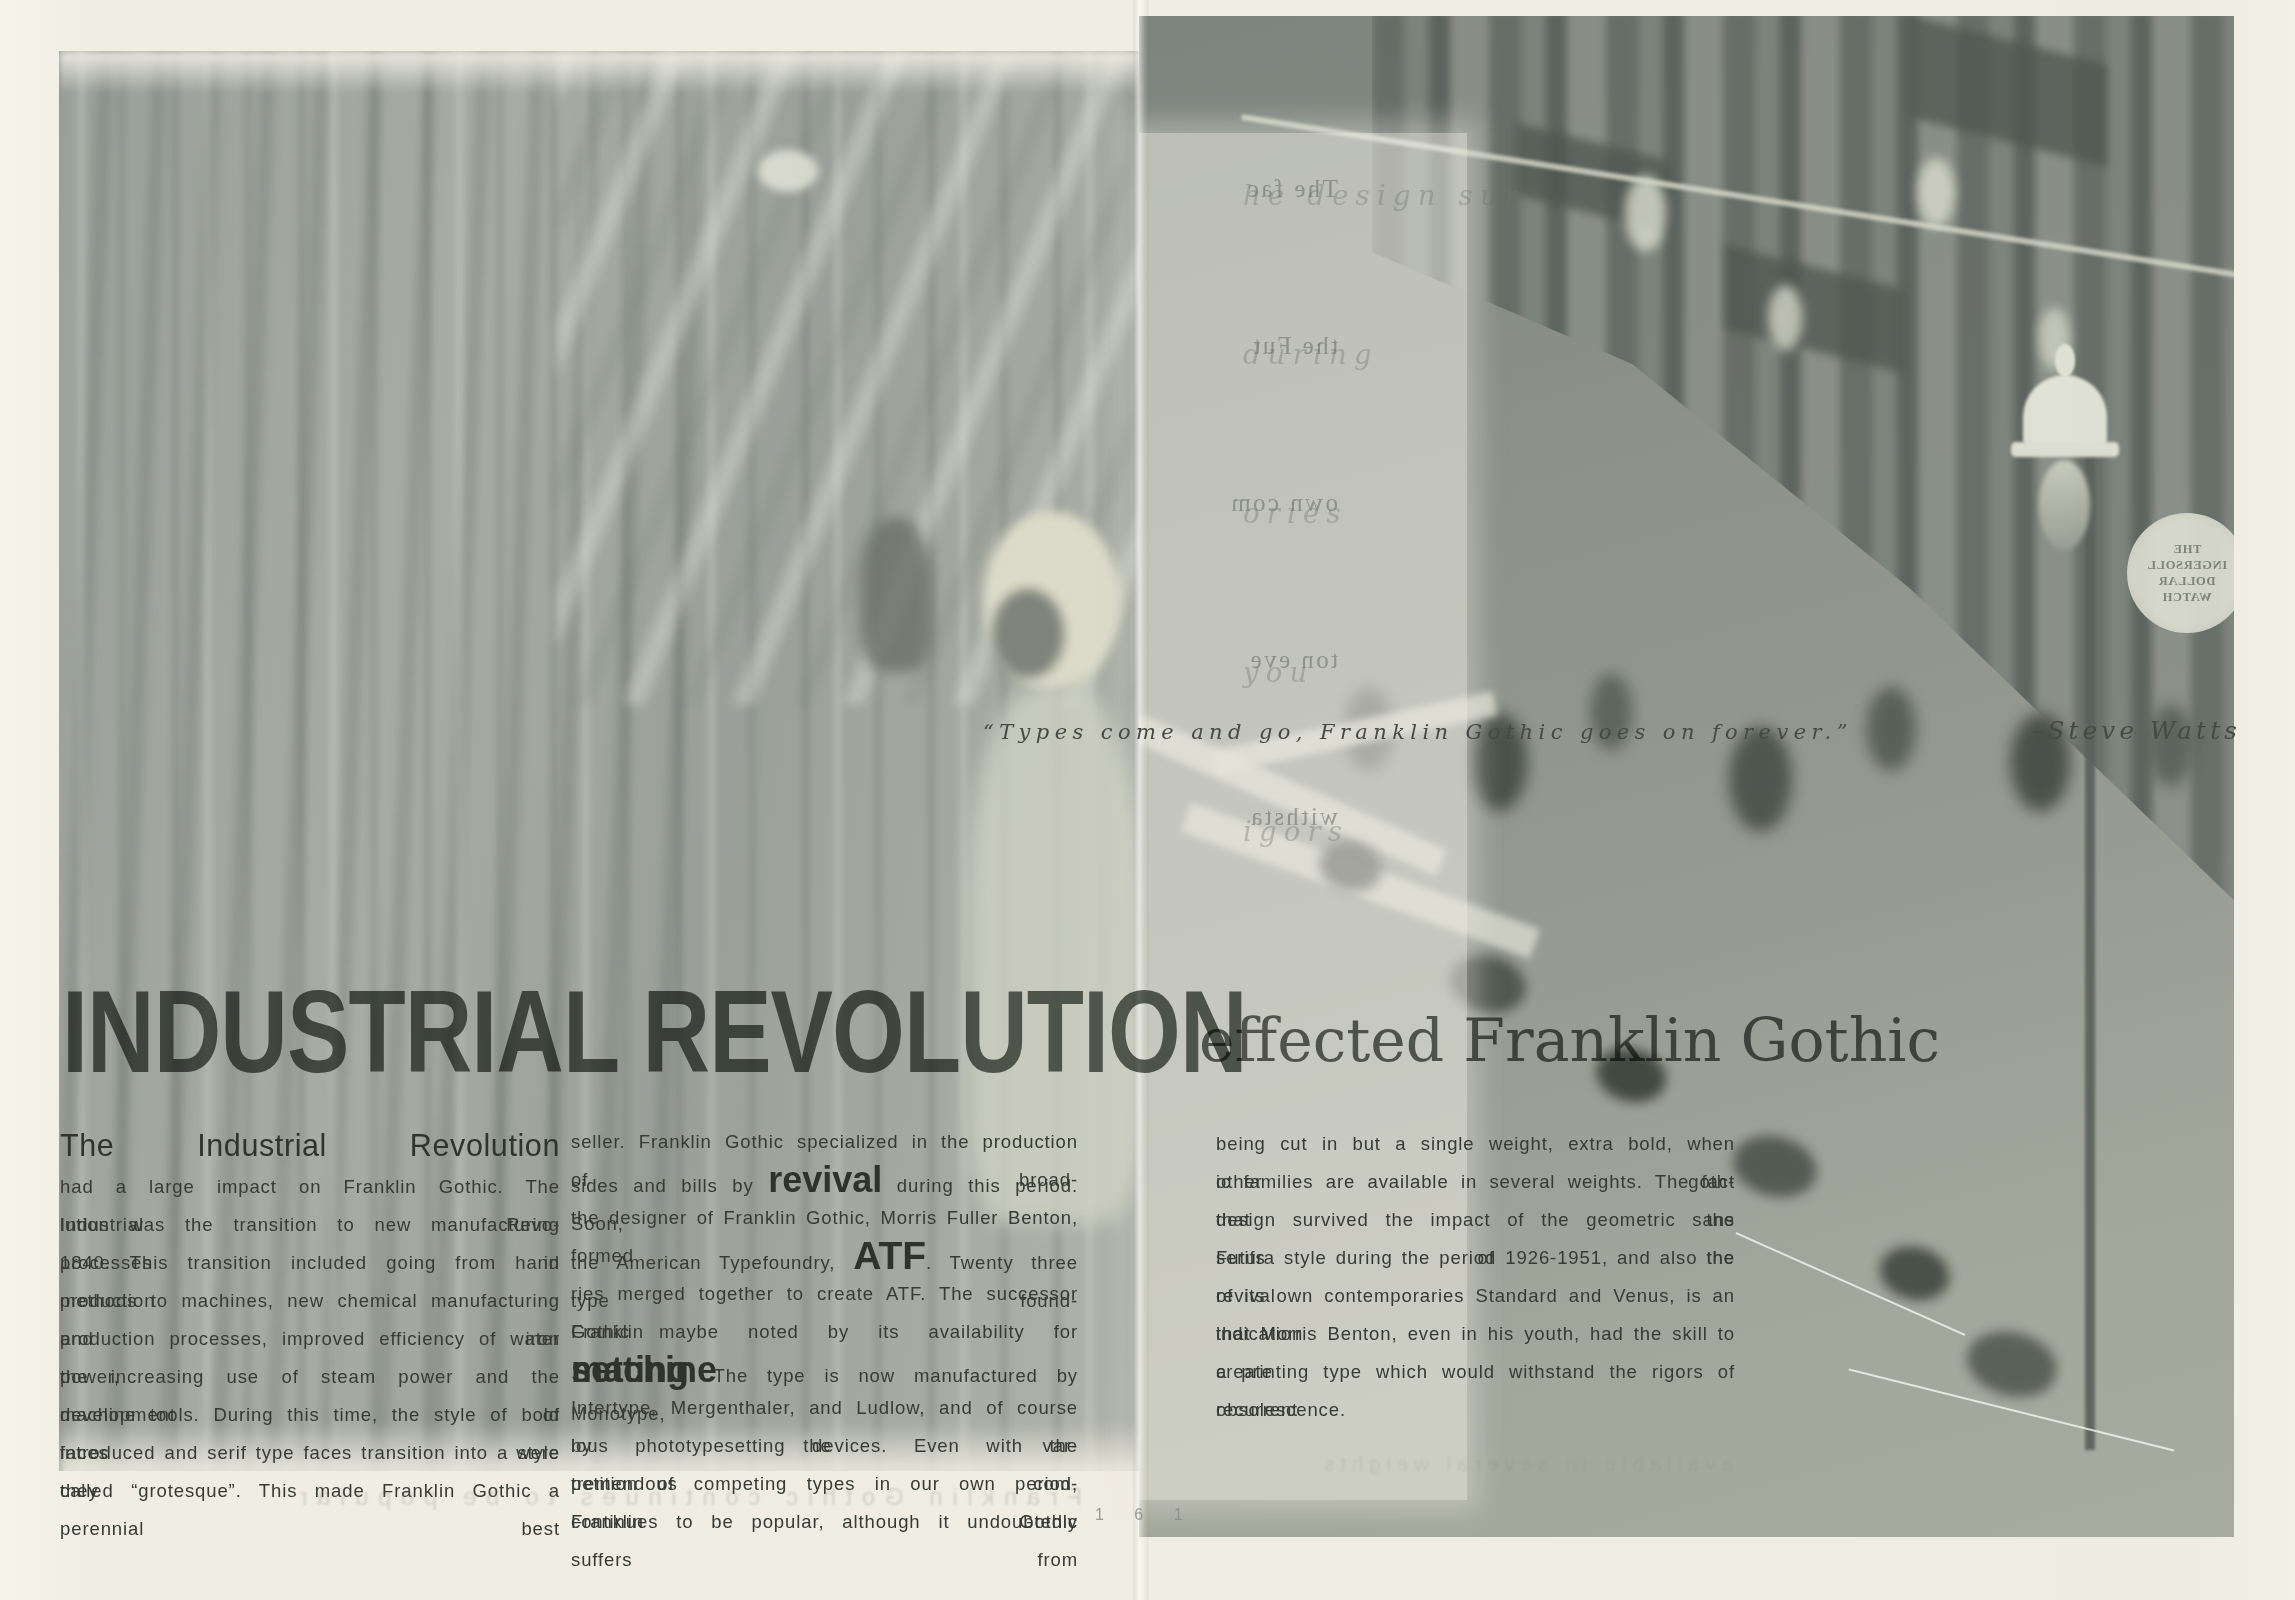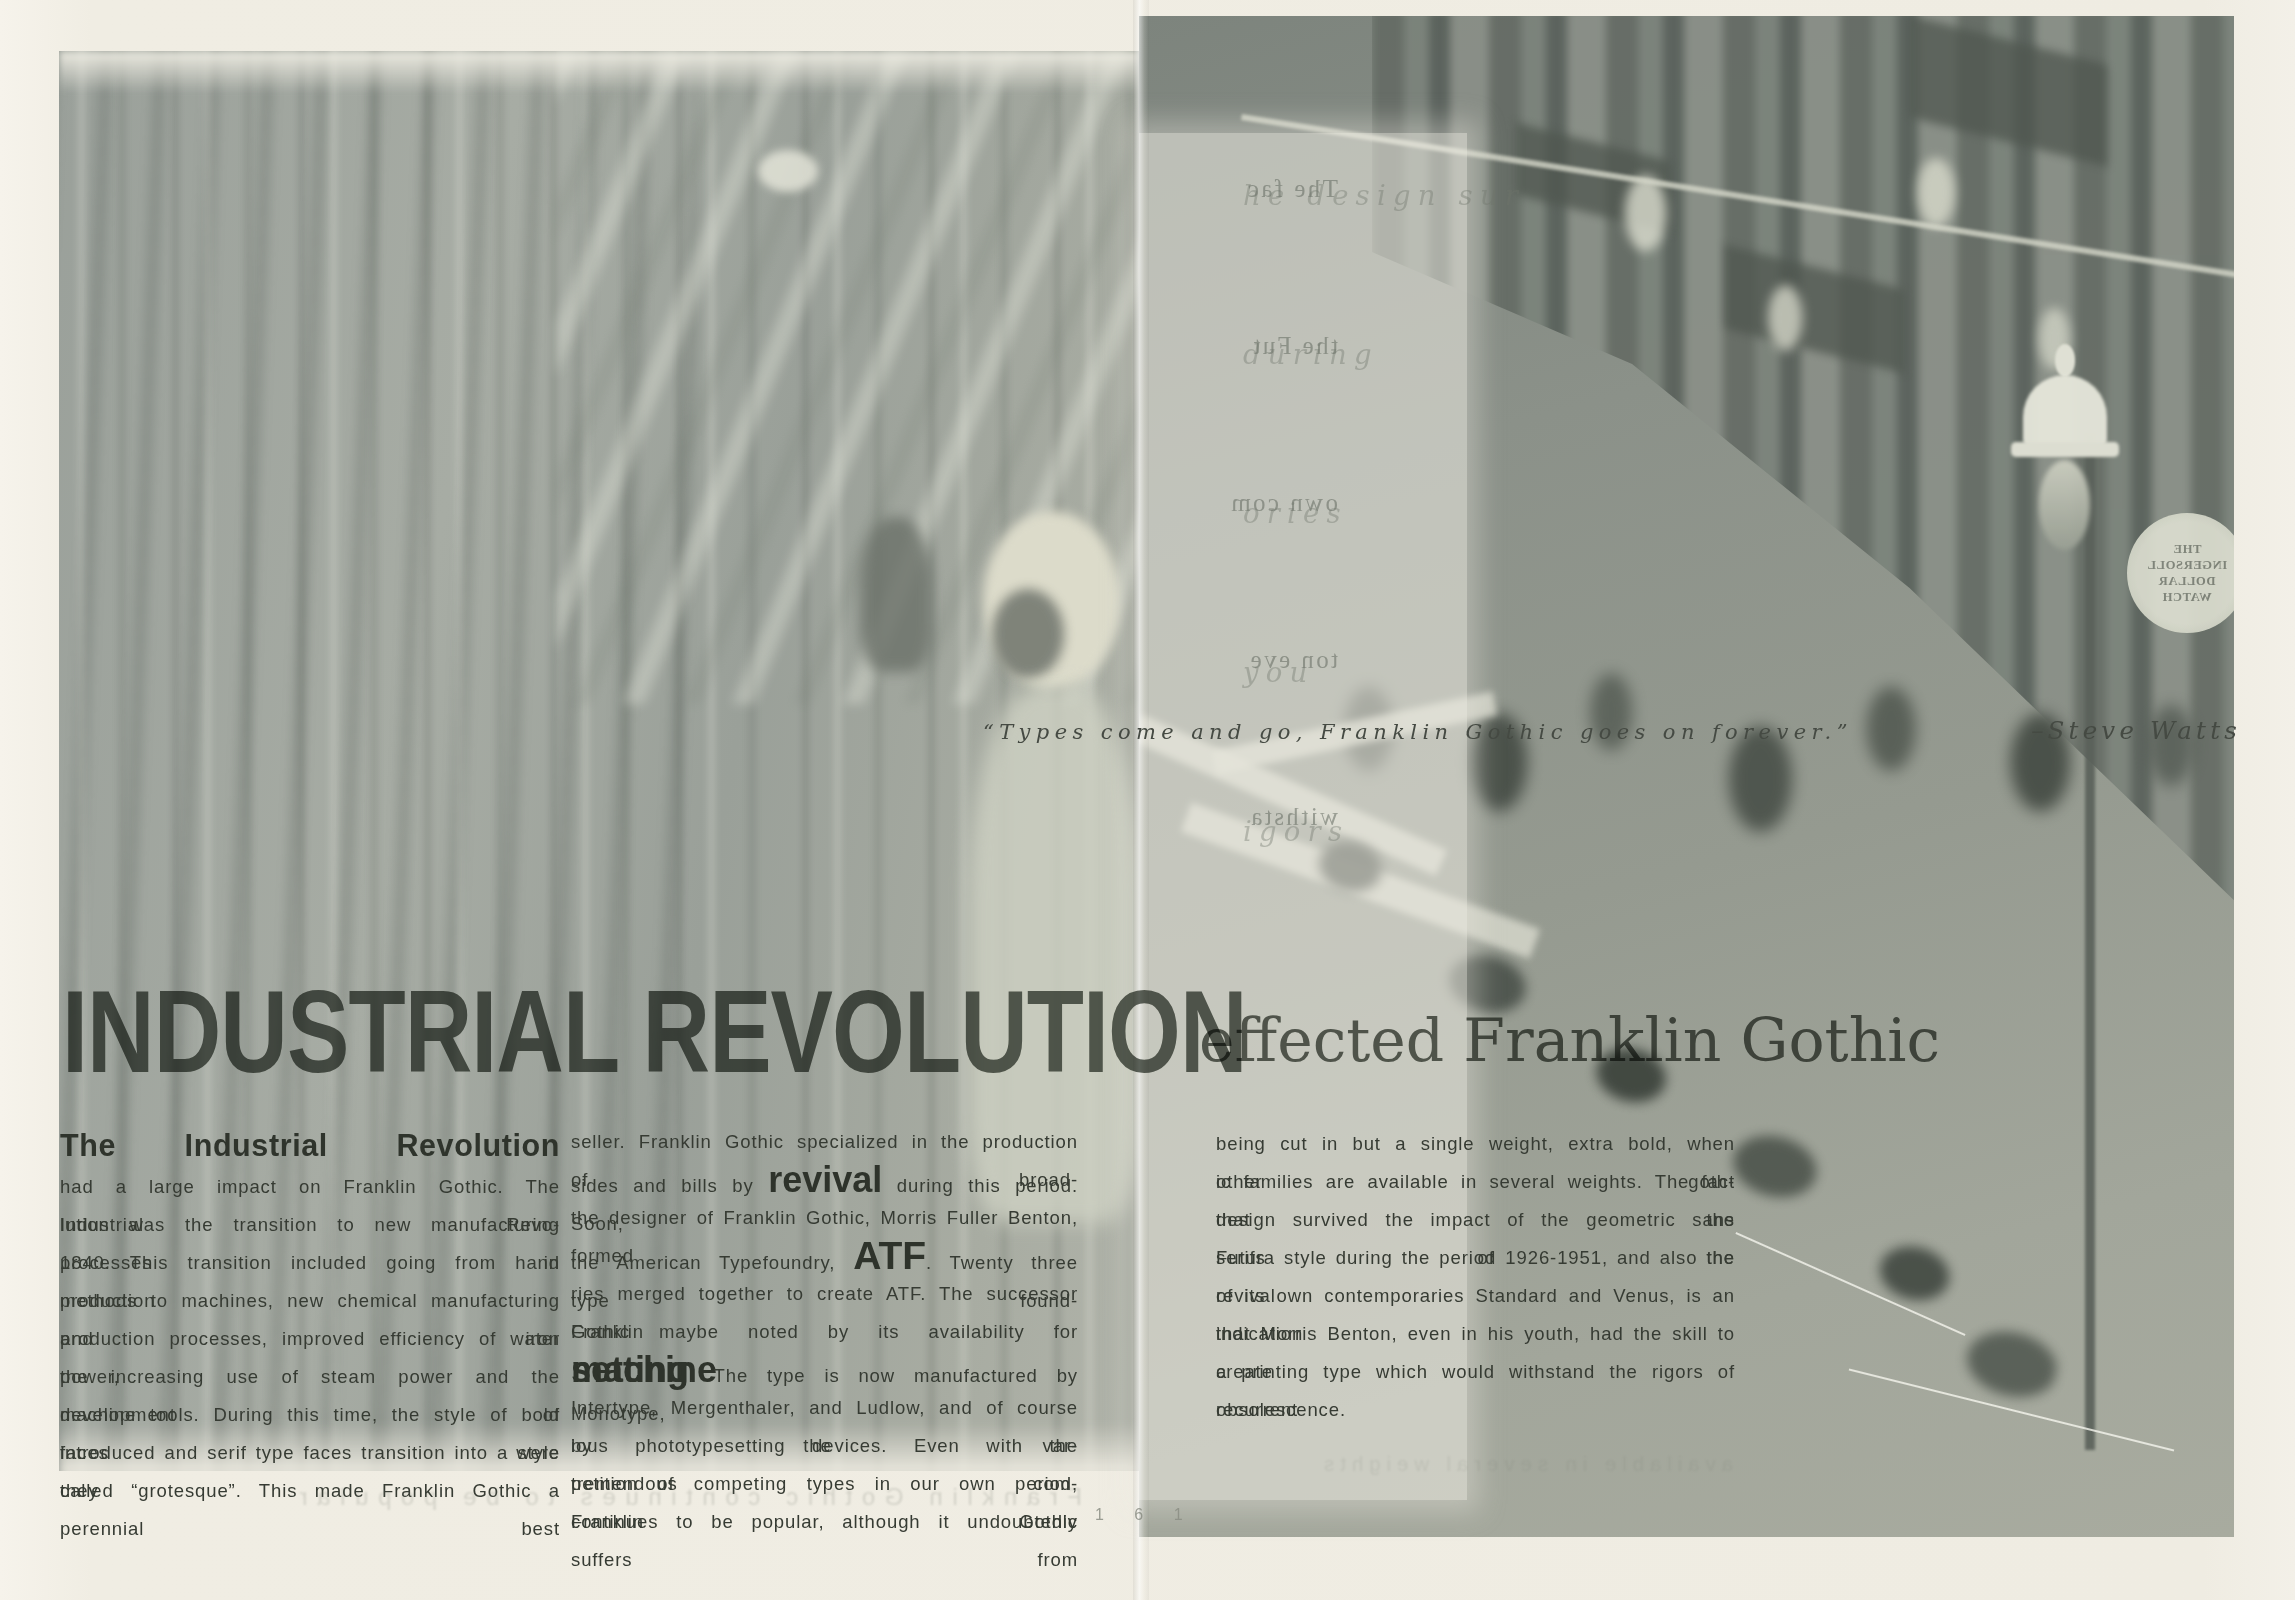--- a/index.html
+++ b/index.html
@@ -101,21 +101,21 @@
     letter-spacing:-1.2px;color:#5c625a;transform:scaleX(.80);transform-origin:left center;white-space:nowrap;
     mix-blend-mode:multiply;opacity:.95;}
   #headline-sub{position:absolute;left:1199px;top:1005px;font-family:"DejaVu Serif",serif;
     font-size:60px;color:#545a52;mix-blend-mode:multiply;opacity:.9;white-space:nowrap;}
 
   
   .col{position:absolute;color:#363b33;}
   #col1{left:60px;top:1123px;width:500px;}
   #col2{left:571px;top:1123px;width:507px;}
   #col3{left:1216px;top:1125px;width:519px;}
-  #col1-heading{font-weight:bold;font-size:30.5px;line-height:45px;height:45px;letter-spacing:0.6px;
+  #col1-heading{font-weight:normal;font-size:30.5px;line-height:45px;height:45px;letter-spacing:0.6px;
     text-align:justify;text-align-last:justify;color:#2f342c;}
   .bline{font-size:18.5px;line-height:38px;height:38px;letter-spacing:0.9px;word-spacing:3px;
     text-align:justify;text-align-last:justify;white-space:nowrap;}
   .bline span{white-space:normal;}
   .bline .xl{font-size:36px;font-weight:bold;letter-spacing:0;color:#2e332b;}
   .bline .xl2{font-size:39px;font-weight:bold;letter-spacing:0;color:#2e332b;}
   #col3 .bline:last-child{text-align-last:left;}
 
   
   .ghost{position:absolute;transform:scaleX(-1);filter:blur(1.2px);color:#6d7268;white-space:nowrap;font-size:24px;}

